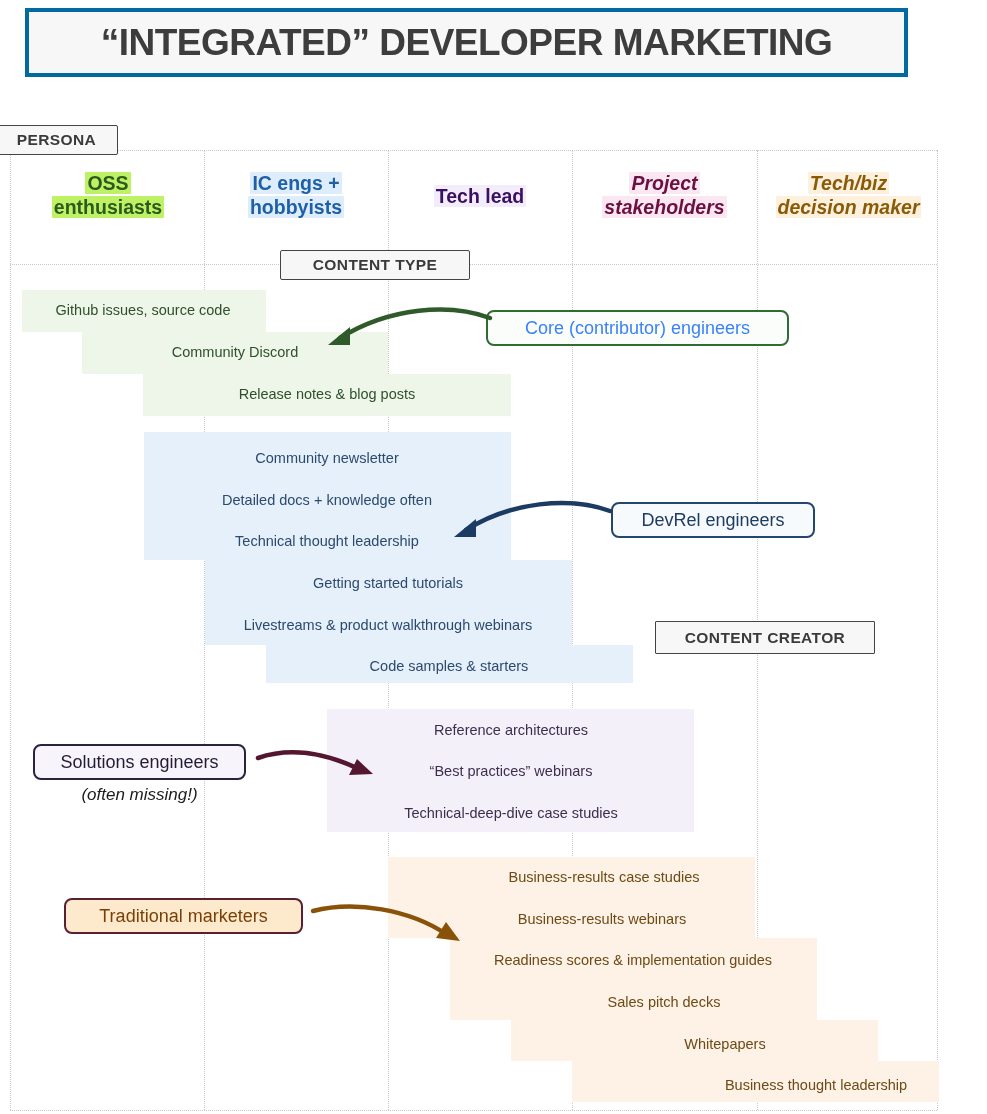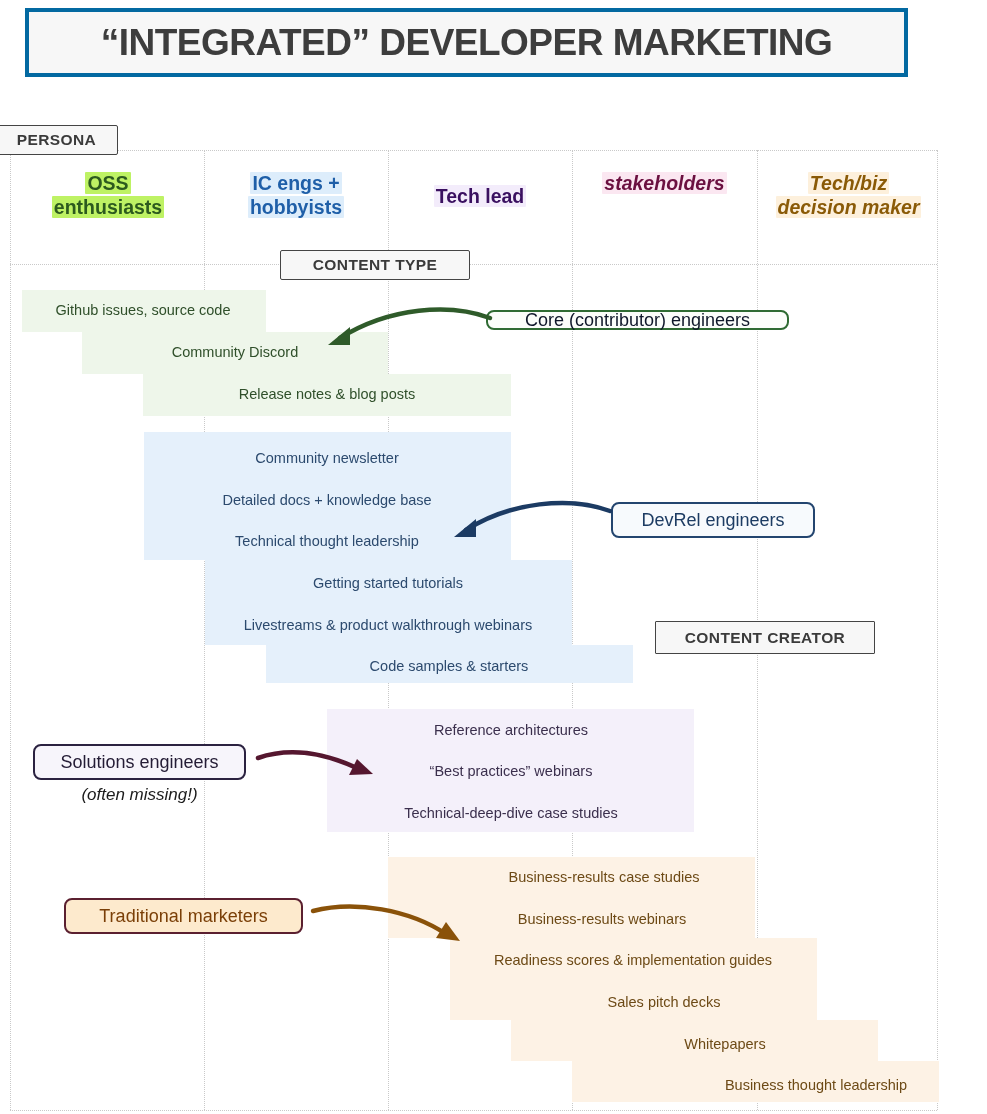--- a/index.html
+++ b/index.html
@@ -132,22 +132,22 @@
     box-sizing: border-box;
     border-radius: 8px;
     display: flex;
     align-items: center;
     justify-content: center;
     font-size: 18px;
     white-space: nowrap;
     background: #ffffff;
   }
   #role-core {
-    left: 486px; top: 310px; width: 303px; height: 20px;
-    border: 2px solid #2f6b33; color: #0f172a; background: #fbfdfa;
+    left: 486px; top: 310px; width: 303px; height: 36px;
+    border: 2px solid #2f6b33; color: #3b82f6; background: #fbfdfa;
   }
   #role-devrel {
     left: 611px; top: 502px; width: 204px; height: 36px;
     border: 2px solid #23456f; color: #1d3c63; background: #f7fafd;
   }
   #role-solutions {
     left: 33px; top: 744px; width: 213px; height: 36px;
     border: 2px solid #2b2240; color: #241c35; background: #f7f5fb;
   }
   #role-marketers {
@@ -195,20 +195,21 @@
   <div><span>enthusiasts</span></div>
 </div>
 <div class="persona-head" id="persona-1">
   <div><span>IC engs +</span></div>
   <div><span>hobbyists</span></div>
 </div>
 <div class="persona-head" id="persona-2">
   <div><span>Tech lead</span></div>
 </div>
 <div class="persona-head" id="persona-3">
+  <div><span>Project</span></div>
   <div><span>stakeholders</span></div>
 </div>
 <div class="persona-head" id="persona-4">
   <div><span>Tech/biz</span></div>
   <div><span>decision maker</span></div>
 </div>
 
 <div class="band g-band" style="left:22px;  top:290px; width:244px; height:42px;"></div>
 <div class="band g-band" style="left:82px;  top:332px; width:306px; height:42px;"></div>
 <div class="band g-band" style="left:143px; top:374px; width:368px; height:42px;"></div>
@@ -219,21 +220,21 @@
 <div class="role-pill" id="role-core">Core (contributor) engineers</div>
 <svg class="arrow-svg" style="left:320px; top:305px; width:180px; height:50px;" viewBox="0 0 180 50">
   <path d="M170 13 C 130 -2, 70 2, 20 33" stroke="#2f5b2a" stroke-width="4.5" fill="none" stroke-linecap="round"></path>
   <path d="M8 40 L 30 22 L 30 40 Z" fill="#2f5b2a"></path>
 </svg>
 
 <div class="band b-band" style="left:144px; top:432px; width:367px; height:128px;"></div>
 <div class="band b-band" style="left:205px; top:560px; width:367px; height:85px;"></div>
 <div class="band b-band" style="left:266px; top:645px; width:367px; height:38px;"></div>
 <div class="band-label b-label" style="left:327px; top:450px;">Community newsletter</div>
-<div class="band-label b-label" style="left:327px; top:492px;">Detailed docs + knowledge base</div>
+<div class="band-label b-label" style="left:327px; top:492px;">Detailed docs + knowledge often</div>
 <div class="band-label b-label" style="left:327px; top:533px;">Technical thought leadership</div>
 <div class="band-label b-label" style="left:388px; top:575px;">Getting started tutorials</div>
 <div class="band-label b-label" style="left:388px; top:617px;">Livestreams &amp; product walkthrough webinars</div>
 <div class="band-label b-label" style="left:449px; top:658px;">Code samples &amp; starters</div>
 
 <div class="role-pill" id="role-devrel">DevRel engineers</div>
 <svg class="arrow-svg" style="left:448px; top:498px; width:170px; height:45px;" viewBox="0 0 170 45">
   <path d="M162 13 C 122 -2, 62 4, 18 32" stroke="#1c3b63" stroke-width="4.5" fill="none" stroke-linecap="round"></path>
   <path d="M6 39 L 28 21 L 28 39 Z" fill="#1c3b63"></path>
 </svg>

